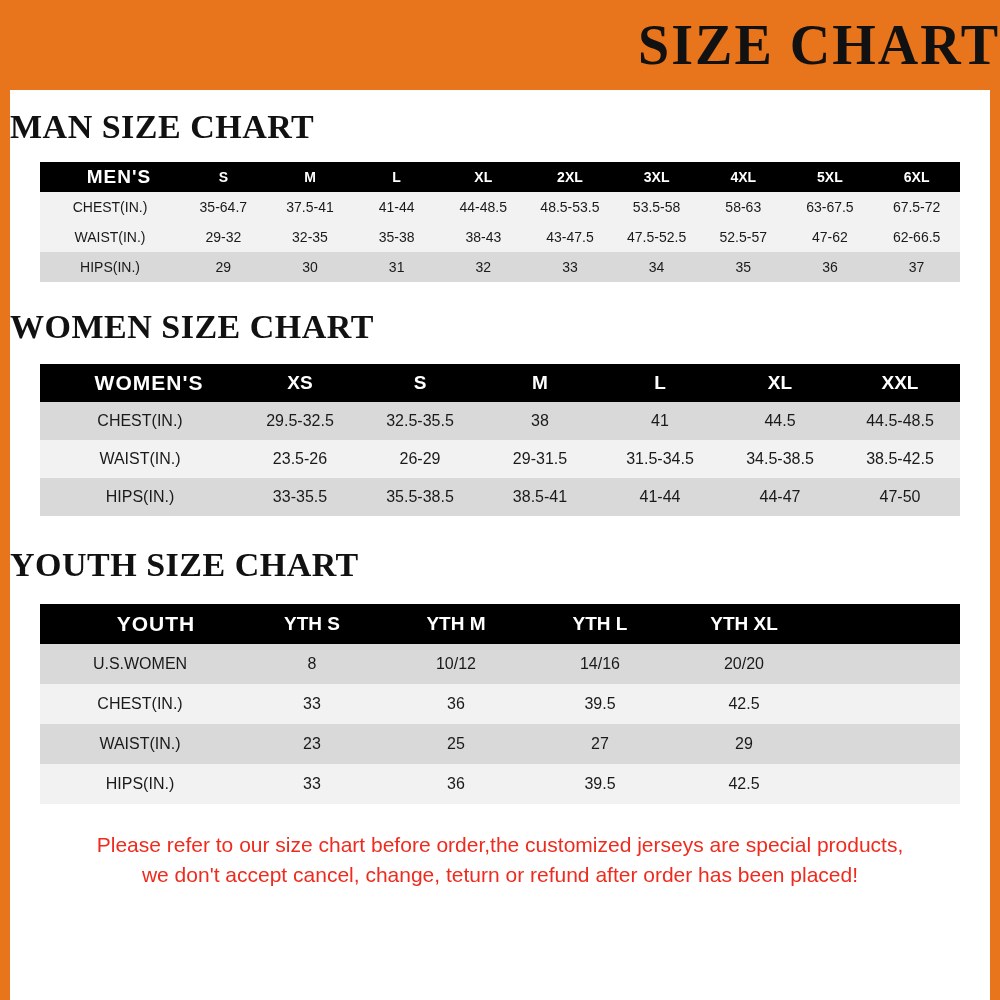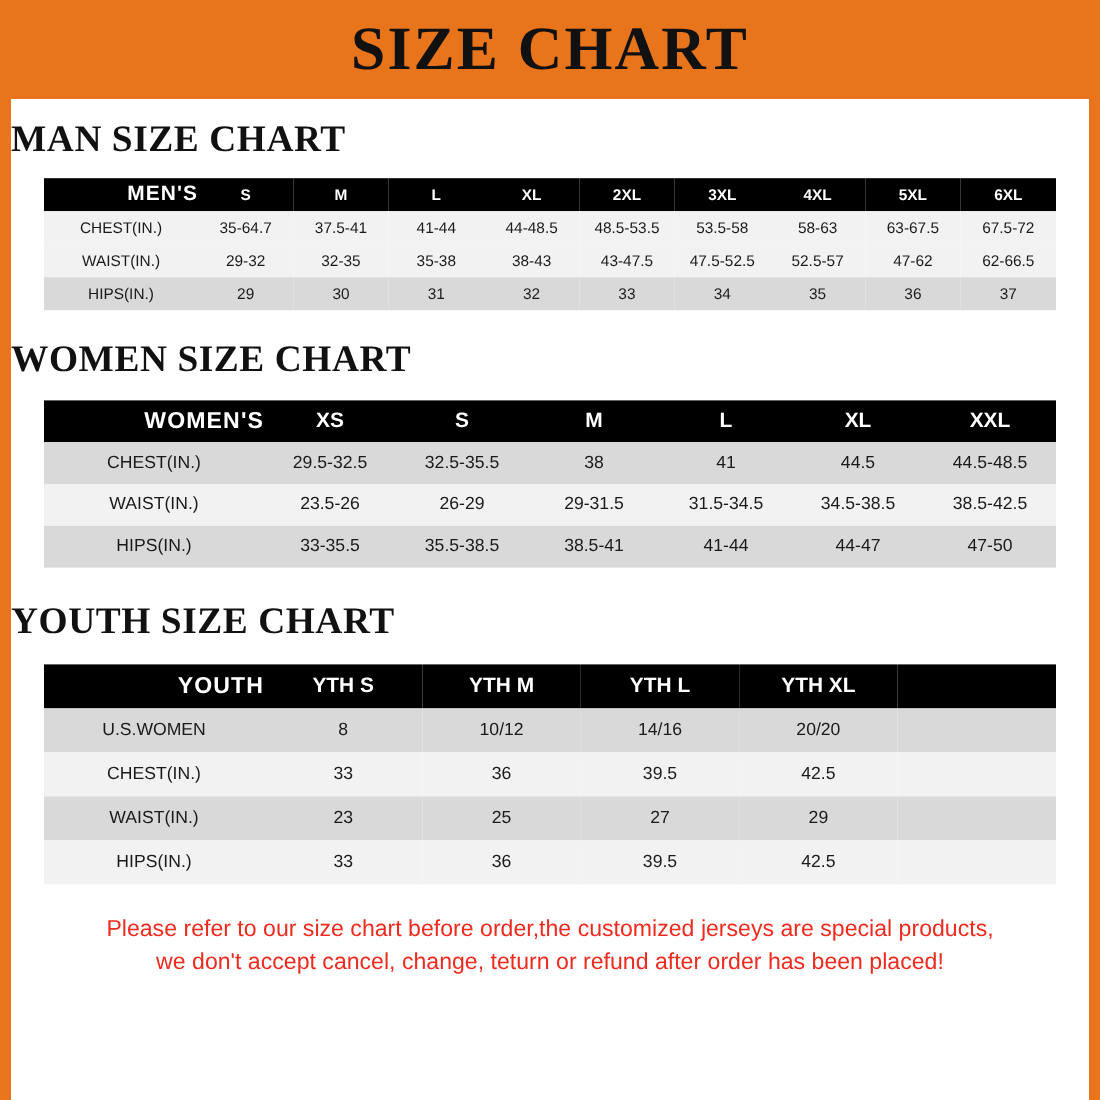--- a/index.html
+++ b/index.html
@@ -21,21 +21,21 @@
     box-sizing: border-box;
     border-left: 10px solid #e8741c;
     border-right: 10px solid #e8741c;
     background: #ffffff;
   }
   .banner {
     height: 90px;
     background: #e8741c;
     display: flex;
     align-items: center;
-    justify-content: center;
+    justify-content: flex-end;
     margin: 0 -10px;
   }
   .banner-title {
     font-family: "Liberation Serif", serif;
     font-weight: bold;
     font-size: 56px;
     letter-spacing: 2px;
     color: #111111;
     line-height: 1;
   }
@@ -61,21 +61,21 @@
     font-size: 15px;
     color: #1a1a1a;
     padding: 0;
   }
   .head-row th {
     background: #000000;
     color: #ffffff;
     font-weight: bold;
   }
   .head-row th.rowlabel {
-    text-align: right;
+    text-align: center;
     padding-left: 18px;
     font-size: 19px;
     letter-spacing: 1px;
   }
   td.rowlabel {
     text-align: center;
     font-size: 15px;
   }
   tbody tr.alt td {
     background: #d9d9d9;

